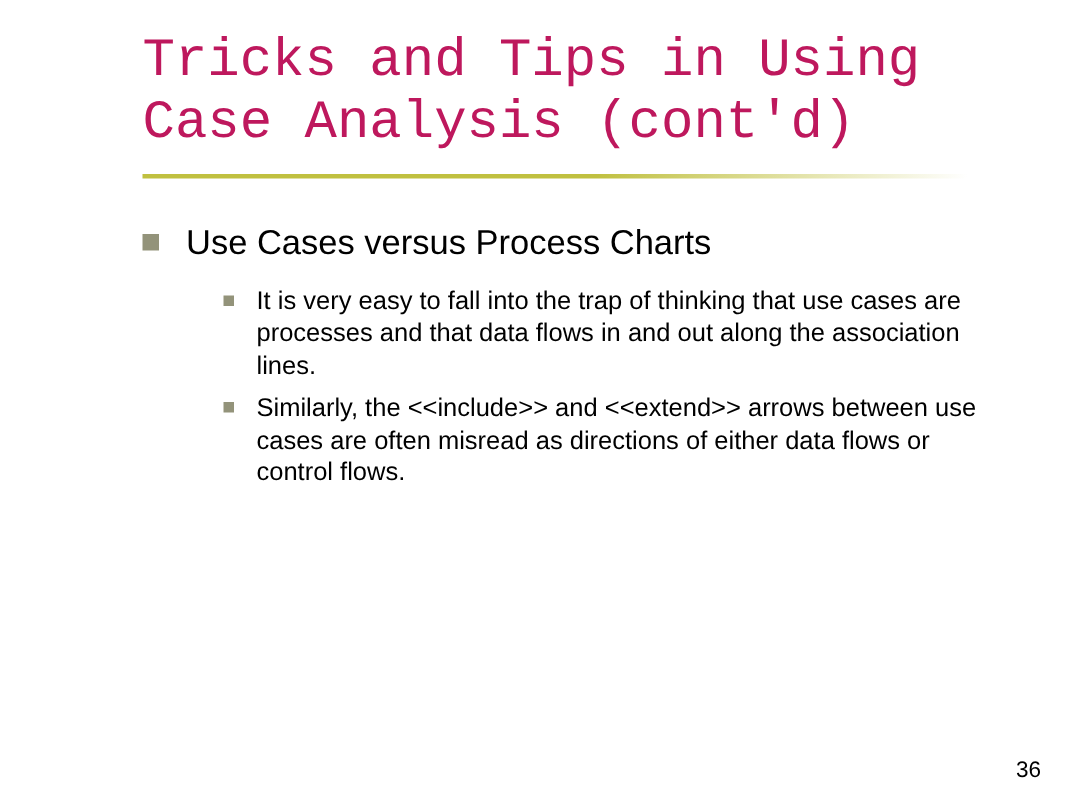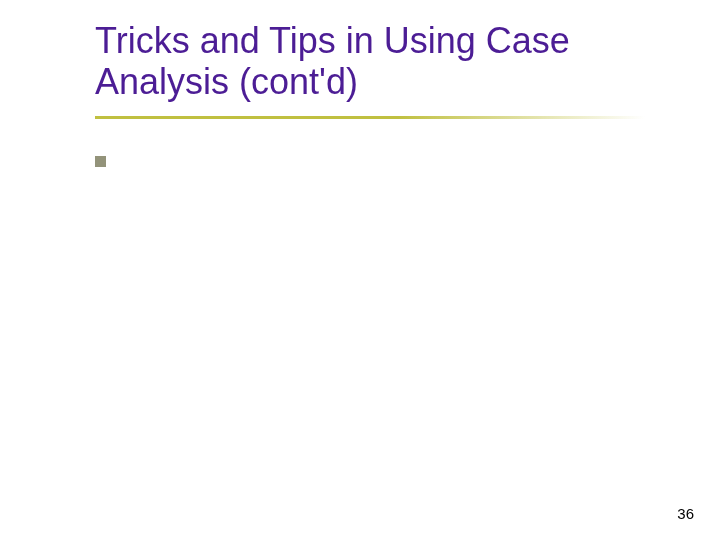--- a/index.html
+++ b/index.html
@@ -18,22 +18,23 @@
     position: relative;
     box-sizing: border-box;
   }
   .title {
     position: absolute;
     top: 20px;
     left: 95px;
     right: 40px;
     font-size: 36px;
     line-height: 1.15;
-    color: #4c1d95;
+    color: #be185d;
     font-weight: 400;
+    font-family: Liberation Mono, monospace;
   }
   .title-underline {
     position: absolute;
     top: 116px;
     left: 95px;
     width: 550px;
     height: 3px;
     background: linear-gradient(to right,
       #c0c040 0%, #c0c040 55%,
       rgba(192,192,64,0) 100%);
@@ -94,20 +95,29 @@
 <body>
 
 <div class="slide">
 
   <div class="title">Tricks and Tips in Using Case Analysis (cont'd)</div>
   <div class="title-underline"></div>
 
   <div class="content">
     <div class="lvl1">
       <div class="bullet"></div>
+      <div class="text">Use Cases versus Process Charts</div>
     </div>
     <div class="sub">
+      <div class="lvl2">
+        <div class="bullet"></div>
+        <div class="text">It is very easy to fall into the trap of thinking that use cases are processes and that data flows in and out along the association lines.</div>
+      </div>
+      <div class="lvl2">
+        <div class="bullet"></div>
+        <div class="text">Similarly, the &lt;&lt;include&gt;&gt; and &lt;&lt;extend&gt;&gt; arrows between use cases are often misread as directions of either data flows or control flows.</div>
+      </div>
     </div>
   </div>
 
   <div class="pagenum">36</div>
 
 </div>
 
 </body></html>

